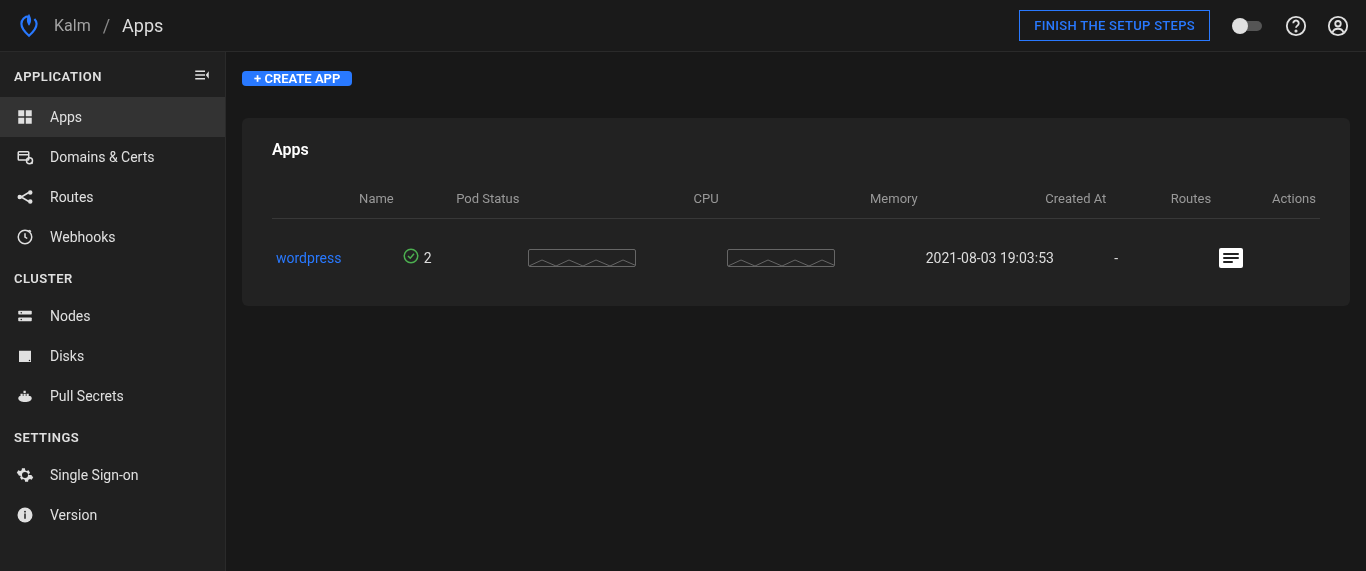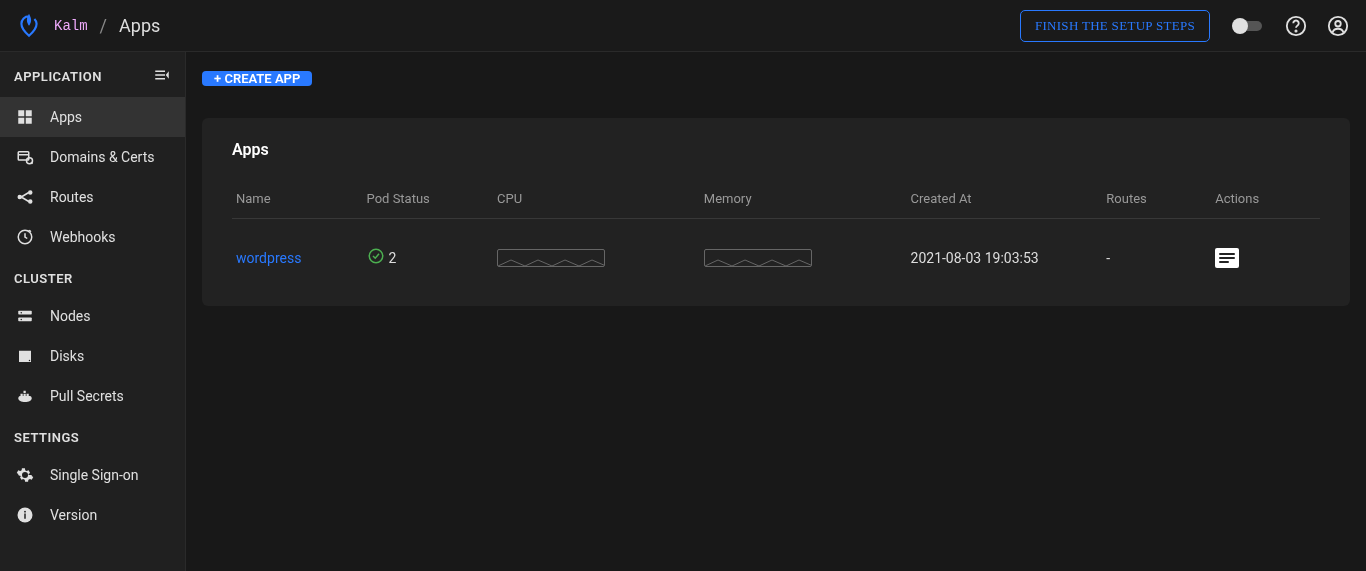--- a/index.html
+++ b/index.html
@@ -22,48 +22,46 @@
       align-items: center;
       padding: 0 16px;
       border-bottom: 1px solid #2a2a2a;
     }
     .logo {
       width: 26px;
       height: 26px;
       margin-right: 12px;
     }
     .brand {
-      font-size: 14px;
+      font-size: 16px;
       font-weight: 400;
-      color: #f0abfc;
-      font-family: Liberation Mono, monospace;
+      color: #a3a3a3;
     }
     .breadcrumb-sep {
       margin: 0 12px;
       color: #888;
       font-size: 18px;
     }
     .breadcrumb-current {
       font-size: 18px;
       color: #ddd;
     }
     .topbar-spacer {
       flex: 1;
     }
     .finish-btn {
       border: 1px solid #2979ff;
       color: #2979ff;
       background: transparent;
       padding: 7px 14px;
-      border-radius: 5px;
+      border-radius: 0;
       font-size: 13px;
       font-weight: 500;
       letter-spacing: 0.3px;
       cursor: pointer;
-      font-family: Liberation Serif, serif;
     }
     .topbar-icons {
       display: flex;
       align-items: center;
       gap: 18px;
       margin-left: 20px;
     }
     .icon-btn {
       width: 24px;
       height: 24px;
@@ -78,21 +76,21 @@
       height: 20px;
       display: flex;
       align-items: center;
       cursor: pointer;
     }
     .layout {
       display: flex;
       height: calc(100% - 52px);
     }
     .sidebar {
-      width: 186px;
+      width: 226px;
       background: #202020;
       border-right: 1px solid #2a2a2a;
       overflow-y: auto;
     }
     .sidebar-section-header {
       display: flex;
       align-items: center;
       padding: 14px 14px 10px;
       font-size: 13px;
       font-weight: 600;
@@ -179,21 +177,21 @@
     }
     .filter-icon {
       color: #888;
       cursor: pointer;
     }
     table {
       width: 100%;
       border-collapse: collapse;
     }
     thead th {
-      text-align: left;
+      text-align: right;
       font-size: 13px;
       font-weight: 400;
       color: #999;
       padding: 10px 4px 12px;
       border-bottom: 1px solid #383838;
     }
     tbody td {
       padding: 28px 4px 10px;
       font-size: 14px;
       color: #ddd;

